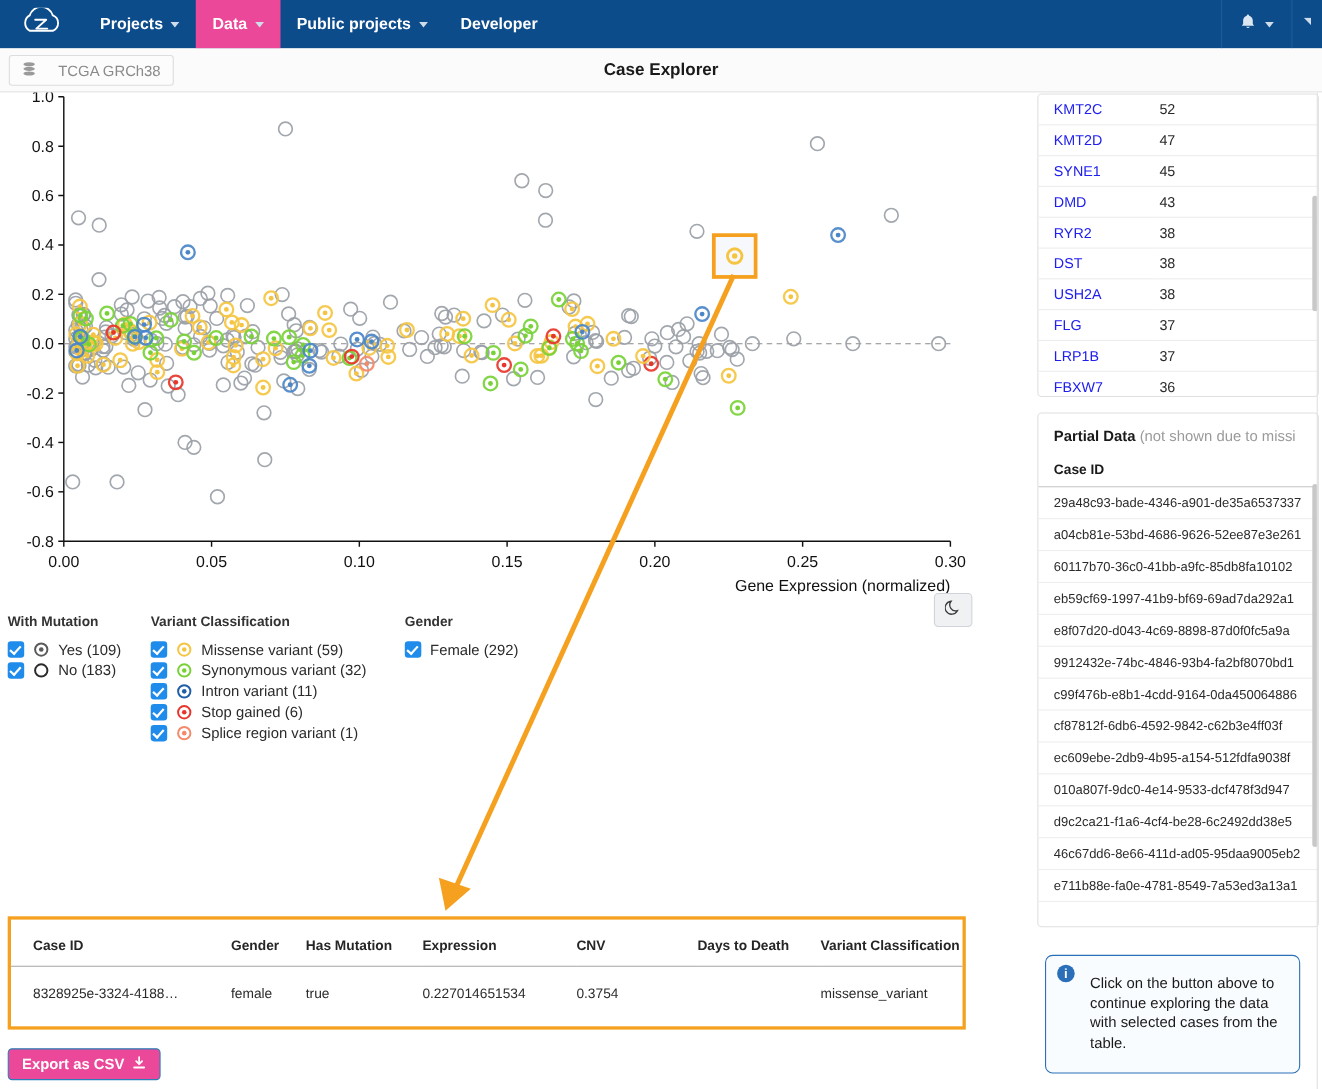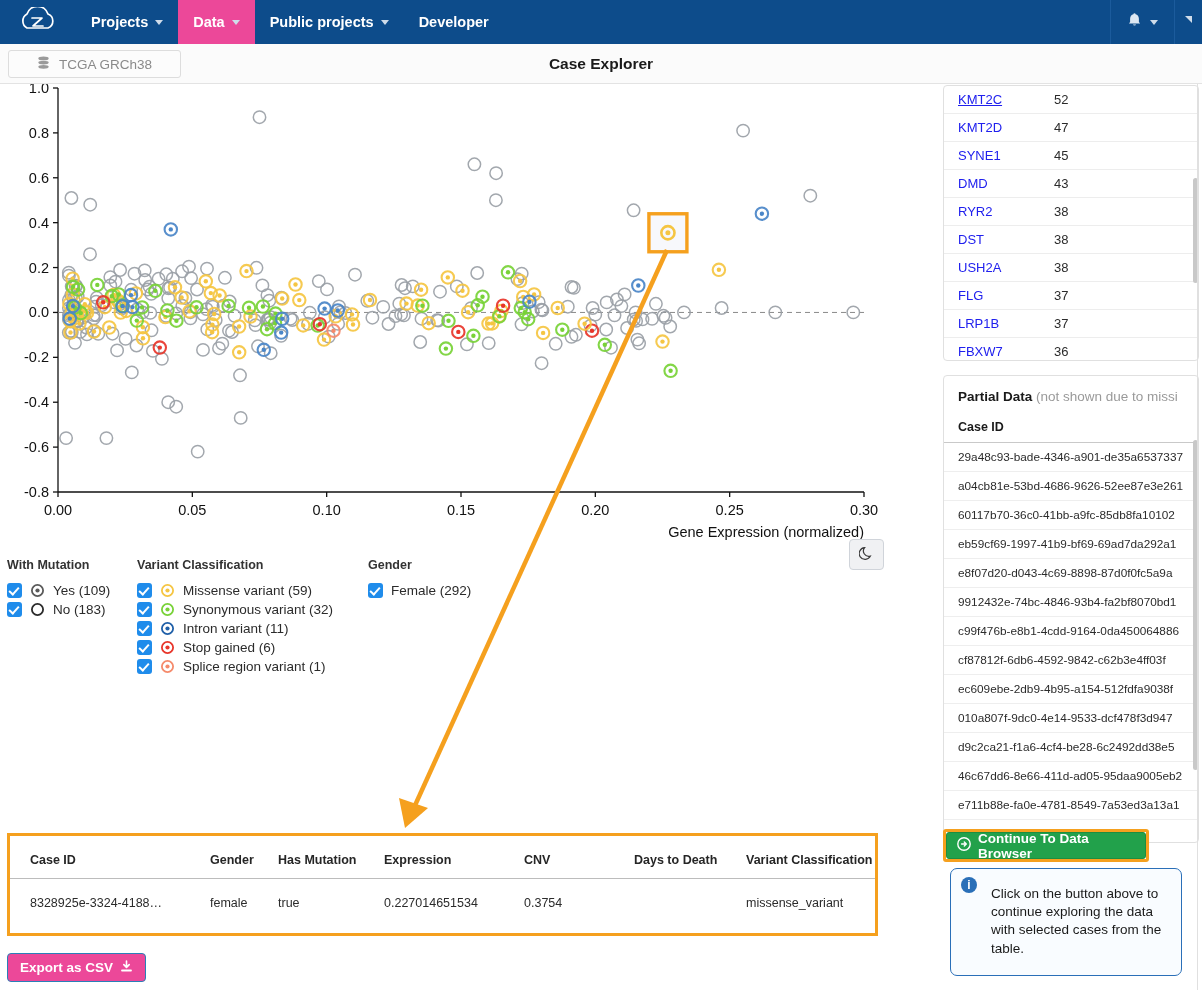--- a/index.html
+++ b/index.html
@@ -48,21 +48,21 @@
     clip-path: polygon(0 0, 100% 0, 100% 100%);
   }
 
   
   .subheader {
     position: absolute; left: 0; top: 44px; width: 1202px; height: 40px;
     background: #fbfbfb; border-bottom: 1px solid #e3e3e3;
   }
   .db-btn {
     position: absolute; left: 8px; top: 6px; height: 28px;
-    display: flex; align-items: center; gap: 9px; padding: 0 28px;
+    display: flex; align-items: center; gap: 20px; padding: 0 11px;
     border: 1px solid #dddddd; border-radius: 3px; background: #fcfcfc;
     color: #8a8a8a; font-size: 13.5px; cursor: pointer;
   }
   .page-title {
     position: absolute; left: 0; top: 0; width: 1202px; height: 40px;
     display: flex; align-items: center; justify-content: center;
     font-size: 15.5px; font-weight: bold; color: #1a1a1a;
     pointer-events: none;
   }
 
@@ -851,21 +851,21 @@
         <path d="M6.5 1 v6 M3.8 4.6 L6.5 7.4 L9.2 4.6" fill="none" stroke="#ffffff" stroke-width="1.6" stroke-linecap="round" stroke-linejoin="round"></path>
         <path d="M2 10.5 h9" stroke="#ffffff" stroke-width="1.8" stroke-linecap="round"></path>
       </svg>
     </span>
   </div>
 
   <div class="side-panel" id="genes-panel">
     <table class="gene-table">
       <tbody id="gene-body">
           <tr>
-            <td class="gene-name" style="width: 110px; text-decoration: underline;">KMT2C</td>
+            <td class="gene-name" style="width: 110px;">KMT2C</td>
             <td class="gene-count">52</td>
           </tr>
           <tr>
             <td class="gene-name" style="width: 110px;">KMT2D</td>
             <td class="gene-count">47</td>
           </tr>
           <tr>
             <td class="gene-name" style="width: 110px;">SYNE1</td>
             <td class="gene-count">45</td>
           </tr>
@@ -950,31 +950,20 @@
             <td>46c67dd6-8e66-411d-ad05-95daa9005eb2</td>
           </tr>
           <tr>
             <td>e711b88e-fa0e-4781-8549-7a53ed3a13a1</td>
           </tr>
         </tbody>
     </table>
     <div class="partial-scroll"></div>
   </div>
 
-  <div class="continue-hl">
-    <div class="continue-btn">
-      <span>
-        <svg width="14" height="14" viewBox="0 0 14 14">
-          <circle cx="7" cy="7" r="6.2" fill="none" stroke="#ffffff" stroke-width="1.4"></circle>
-          <path d="M4.6 7 h4.6 M7.3 5.1 L9.3 7 L7.3 8.9" fill="none" stroke="#ffffff" stroke-width="1.4" stroke-linecap="round" stroke-linejoin="round"></path>
-        </svg>
-      </span>
-      <span>Continue To Data Browser</span>
-    </div>
-  </div>
 
   <div class="info-box">
     <div class="info-icon">i</div>
     <div class="info-text">Click on the button above to continue exploring the data with selected cases from the table.</div>
   </div>
 
   <div class="right-edge-line"></div>
 <svg width="1202" height="990" style="position:absolute;left:0;top:0;pointer-events:none;">
       <line x1="667" y1="250" x2="412" y2="812" stroke="#f5a01e" stroke-width="4.5"></line>
       <path d="M405 828 L399 798 L428 808 Z" fill="#f5a01e"></path>

